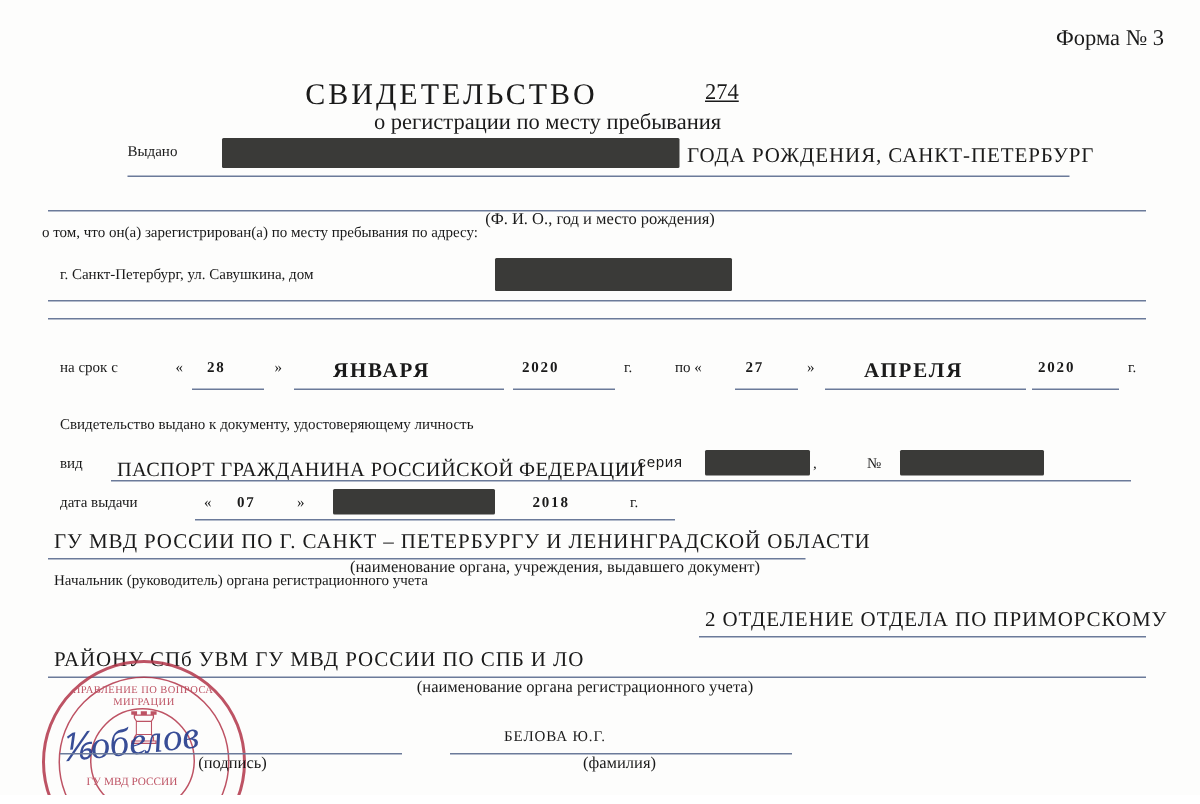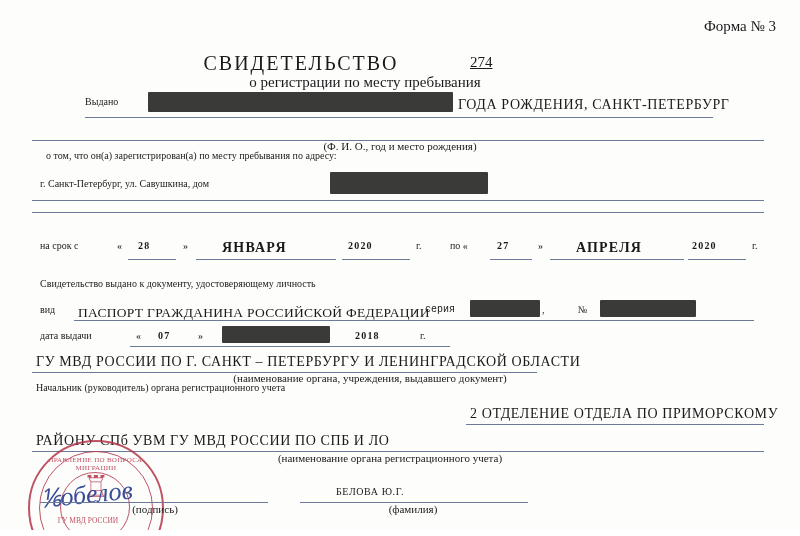--- a/index.html
+++ b/index.html
@@ -189,21 +189,21 @@
   </div>
 
   <div class="txt" style="left:85px; top:96px;">Выдано</div>
   <div class="redact" style="left:148px; top:92px; width:305px; height:20px;"></div>
   <div class="txt spaced" style="left:458px; top:97px; font-size:14px;">ГОДА РОЖДЕНИЯ, САНКТ-ПЕТЕРБУРГ</div>
   <div class="rule" style="left:85px; top:117px; width:628px;"></div>
 
   <div class="rule" style="left:32px; top:140px; width:732px;"></div>
   <div class="small" style="left:200px; top:140px; width:400px;">(Ф. И. О., год и место рождения)</div>
 
-  <div class="txt" style="left:46px; top:150px;">о том, что он(а) зарегистрирован(а) по месту пребывания по адресу:</div>
+  <div class="txt" style="left:28px; top:150px;">о том, что он(а) зарегистрирован(а) по месту пребывания по адресу:</div>
 
   <div class="txt" style="left:40px; top:178px;">г. Санкт-Петербург, ул. Савушкина, дом</div>
   <div class="redact" style="left:330px; top:172px; width:158px; height:22px;"></div>
   <div class="rule" style="left:32px; top:200px; width:732px;"></div>
   <div class="rule" style="left:32px; top:212px; width:732px;"></div>
 
   <div class="txt" style="left:40px; top:240px;">на срок с</div>
   <div class="txt" style="left:117px; top:240px;">«</div>
   <div class="txt wide" style="left:138px; top:240px; font-weight:bold;">28</div>
   <div class="txt" style="left:183px; top:240px;">»</div>

